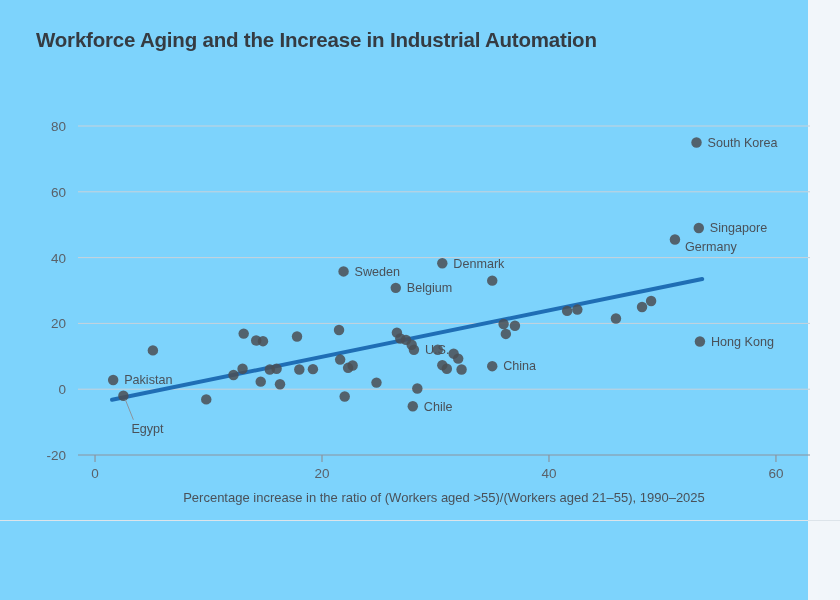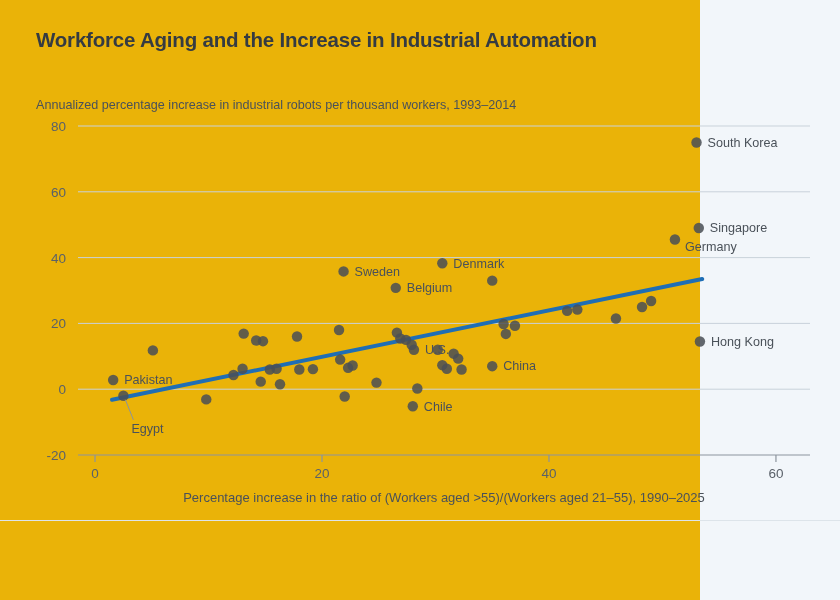--- a/index.html
+++ b/index.html
@@ -8,23 +8,23 @@
   }
   body {
     width: 840px;
     height: 600px;
     background: #f2f6fa;
     font-family: "Liberation Sans", sans-serif;
     overflow: hidden;
   }
   #figure {
     position: relative;
-    width: 700px;
+    width: 808px;
     height: 600px;
-    background: #eab308;
+    background: #7dd3fc;
     box-sizing: border-box;
   }
   #chart-title {
     position: absolute;
     left: 36px;
     top: 28px;
     font-size: 20.5px;
     font-weight: bold;
     color: #353b42;
     letter-spacing: -0.2px;
@@ -105,21 +105,20 @@
     stroke-width: 1;
     fill: none;
   }
 </style>
 </head>
 <body>
 
 <div id="figure">
 
   <div id="chart-title">Workforce Aging and the Increase in Industrial Automation</div>
-  <div id="chart-subtitle">Annualized percentage increase in industrial robots per thousand workers, 1993–2014</div>
 
   <svg id="plot-svg" width="840" height="520">
     <g id="gridlines-group">
         <line x1="78" y1="389.2" x2="810" y2="389.2" class="gridline"></line>
         <line x1="78" y1="323.4" x2="810" y2="323.4" class="gridline"></line>
         <line x1="78" y1="257.6" x2="810" y2="257.6" class="gridline"></line>
         <line x1="78" y1="191.8" x2="810" y2="191.8" class="gridline"></line>
         <line x1="78" y1="126" x2="810" y2="126" class="gridline"></line>
       </g>
     <g id="axes-group">

